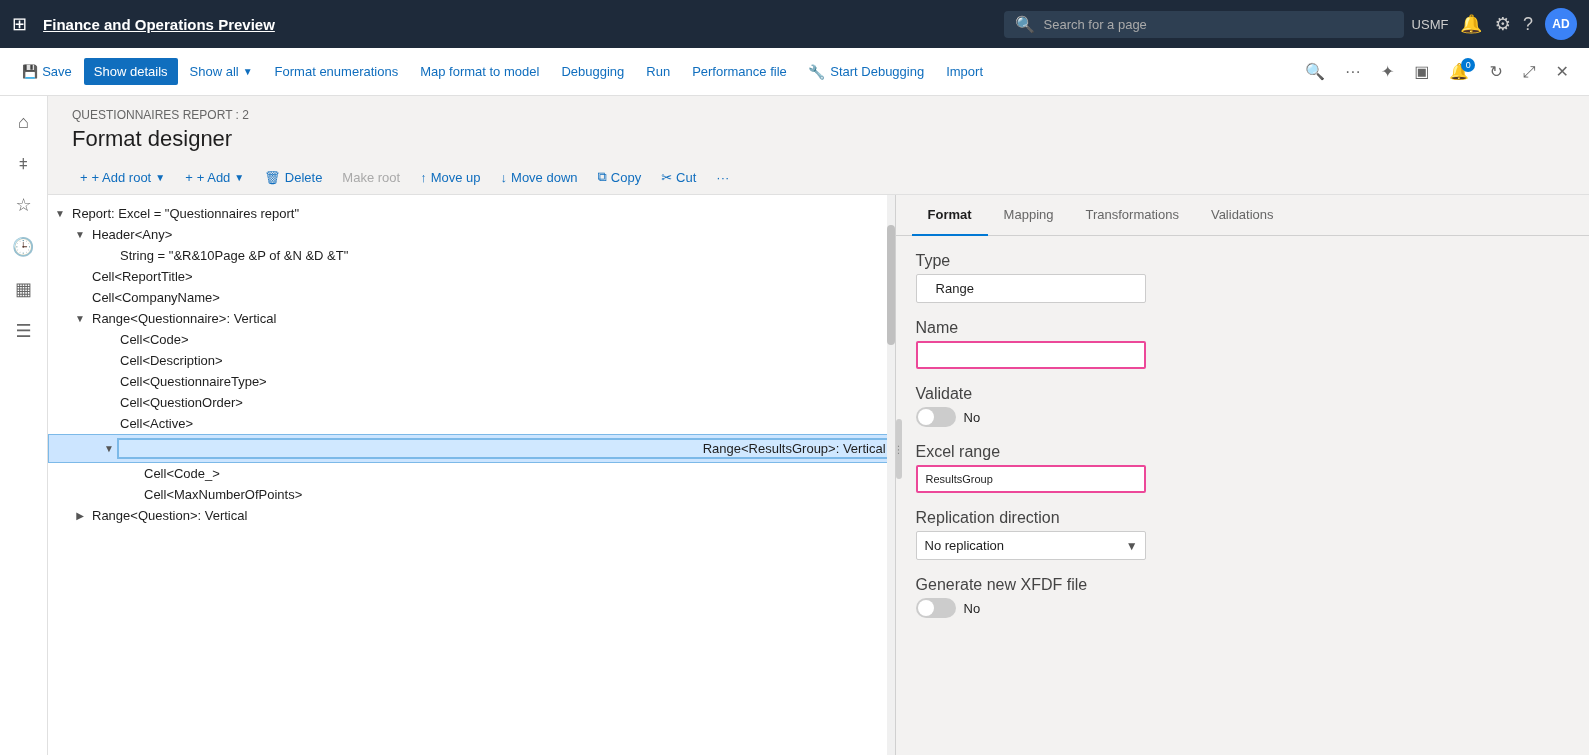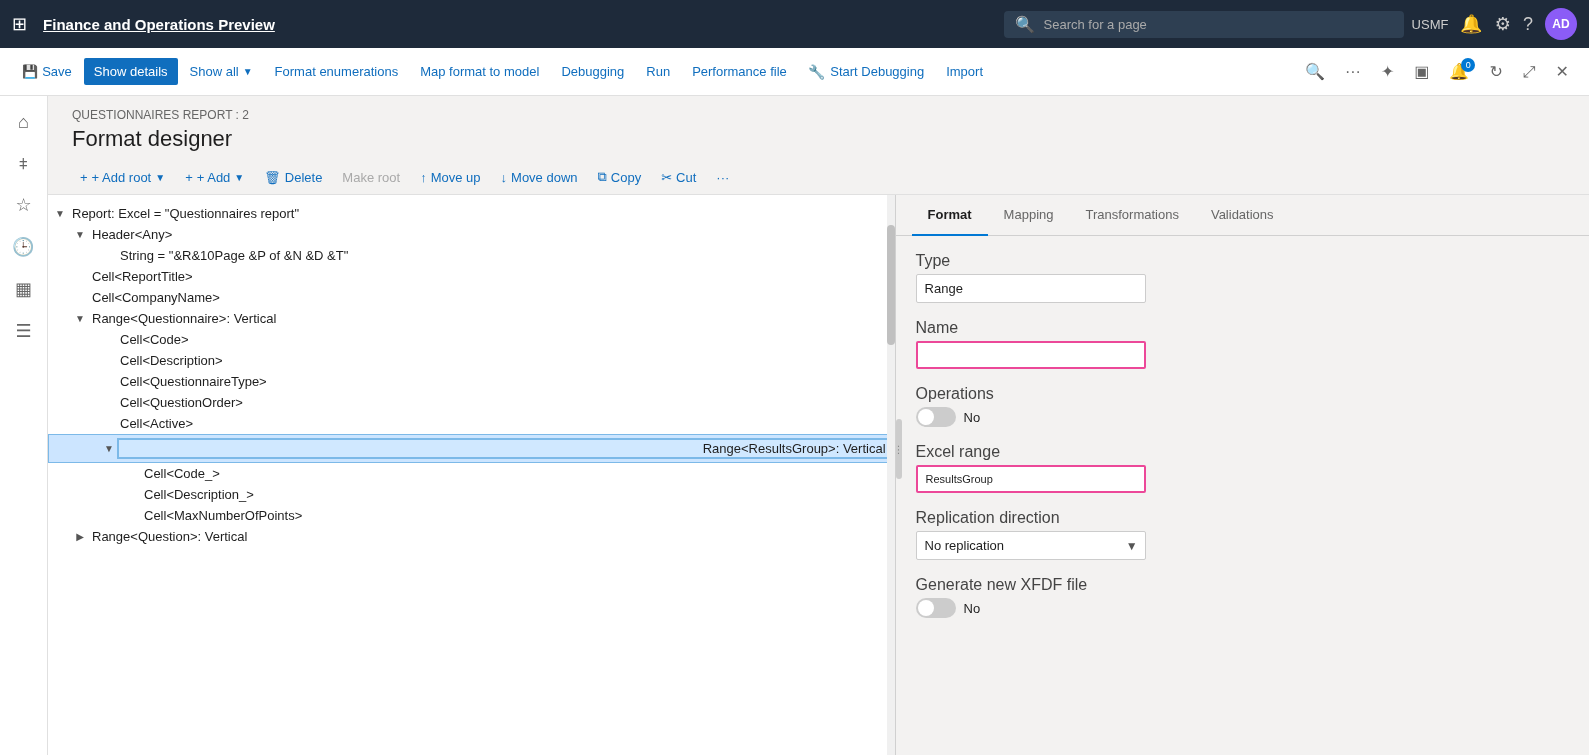--- a/index.html
+++ b/index.html
@@ -23,21 +23,21 @@
     }
     .top-nav .search-box input {
       background: transparent; border: none; color: #ccc; font-size: 13px; outline: none; width: 100%;
     }
     .top-nav .search-box input::placeholder { color: #aaa; }
     .top-nav .nav-right { display: flex; align-items: center; gap: 12px; }
     .top-nav .nav-right .icon-btn {
       color: #ccc; font-size: 18px; cursor: pointer; background: none; border: none;
     }
     .avatar {
-      width: 32px; height: 32px; border-radius: 50%; background: #8b5cf6;
+      width: 32px; height: 32px; border-radius: 50%; background: #3b82f6;
       display: flex; align-items: center; justify-content: center; color: #fff; font-size: 12px; font-weight: 700;
     }
 
     
     .command-bar {
       background: #fff; height: 48px; display: flex; align-items: center;
       padding: 0 12px; gap: 2px; border-bottom: 1px solid #e0e0e0;
     }
     .cmd-btn {
       display: flex; align-items: center; gap: 4px; padding: 6px 10px; font-size: 13px;
@@ -124,21 +124,21 @@
 
     
     .form-content { padding: 16px 20px; }
     .field-group { margin-bottom: 16px; }
     .field-label { font-size: 16px; color: #444; margin-bottom: 4px; }
     .field-input {
       width: 230px; padding: 6px 8px; font-size: 11px; border: 2px solid #ec4899;
       background: #fff; border-radius: 2px; color: #1e1e1e;
     }
     .field-readonly {
-      width: 230px; padding: 6px 8px; font-size: 13px; border: 1px solid #ccc;
+      width: 230px; padding: 6px 19px; font-size: 13px; border: 1px solid #ccc;
       background: #fff; border-radius: 2px; color: #1e1e1e;
     }
 
     
     .toggle-row { display: flex; align-items: center; gap: 8px; }
     .toggle {
       width: 40px; height: 20px; background: #ccc; border-radius: 10px;
       position: relative; cursor: pointer;
     }
     .toggle.off { background: #ccc; }
@@ -353,25 +353,20 @@
           <span class="item-text" style="border:2px solid #7cb9e8;padding:1px 6px;background:#d0e8ff;text-align:right;">Range&lt;ResultsGroup&gt;: Vertical</span>
         </div>
         <div class="tree-item" style="padding-left:4px;">
           <span class="indent" style="width:72px;"></span>
           <span class="expand-btn"></span>
           <span class="item-text">Cell&lt;Code_&gt;</span>
         </div>
         <div class="tree-item" style="padding-left:4px;">
           <span class="indent" style="width:72px;"></span>
           <span class="expand-btn"></span>
-          <span class="item-text">Cell&lt;Description_&gt;</span>
-        </div>
-        <div class="tree-item" style="padding-left:4px;">
-          <span class="indent" style="width:72px;"></span>
-          <span class="expand-btn"></span>
           <span class="item-text">Cell&lt;MaxNumberOfPoints&gt;</span>
         </div>
         <div class="tree-item" style="padding-left:4px;">
           <span class="indent" style="width:20px;"></span>
           <span class="expand-btn">▶</span>
           <span class="item-text">Range&lt;Question&gt;: Vertical</span>
         </div>
 
         <div class="scrollbar-track">
           <div class="scrollbar-thumb"></div>
@@ -397,21 +392,21 @@
             <div class="field-label">Type</div>
             <input type="text" class="field-readonly" readonly="" value="Range" style="">
           </div>
 
           <div class="field-group">
             <div class="field-label">Name</div>
             <input type="text" class="field-input" style="">
           </div>
 
           <div class="field-group">
-            <div class="field-label">Operations</div>
+            <div class="field-label">Validate</div>
             <div class="toggle-row">
               <div class="toggle off">
                 <div class="toggle-thumb"></div>
               </div>
               <span class="toggle-label">No</span>
             </div>
           </div>
 
           <div class="field-group">
             <div class="field-label">Excel range</div>

